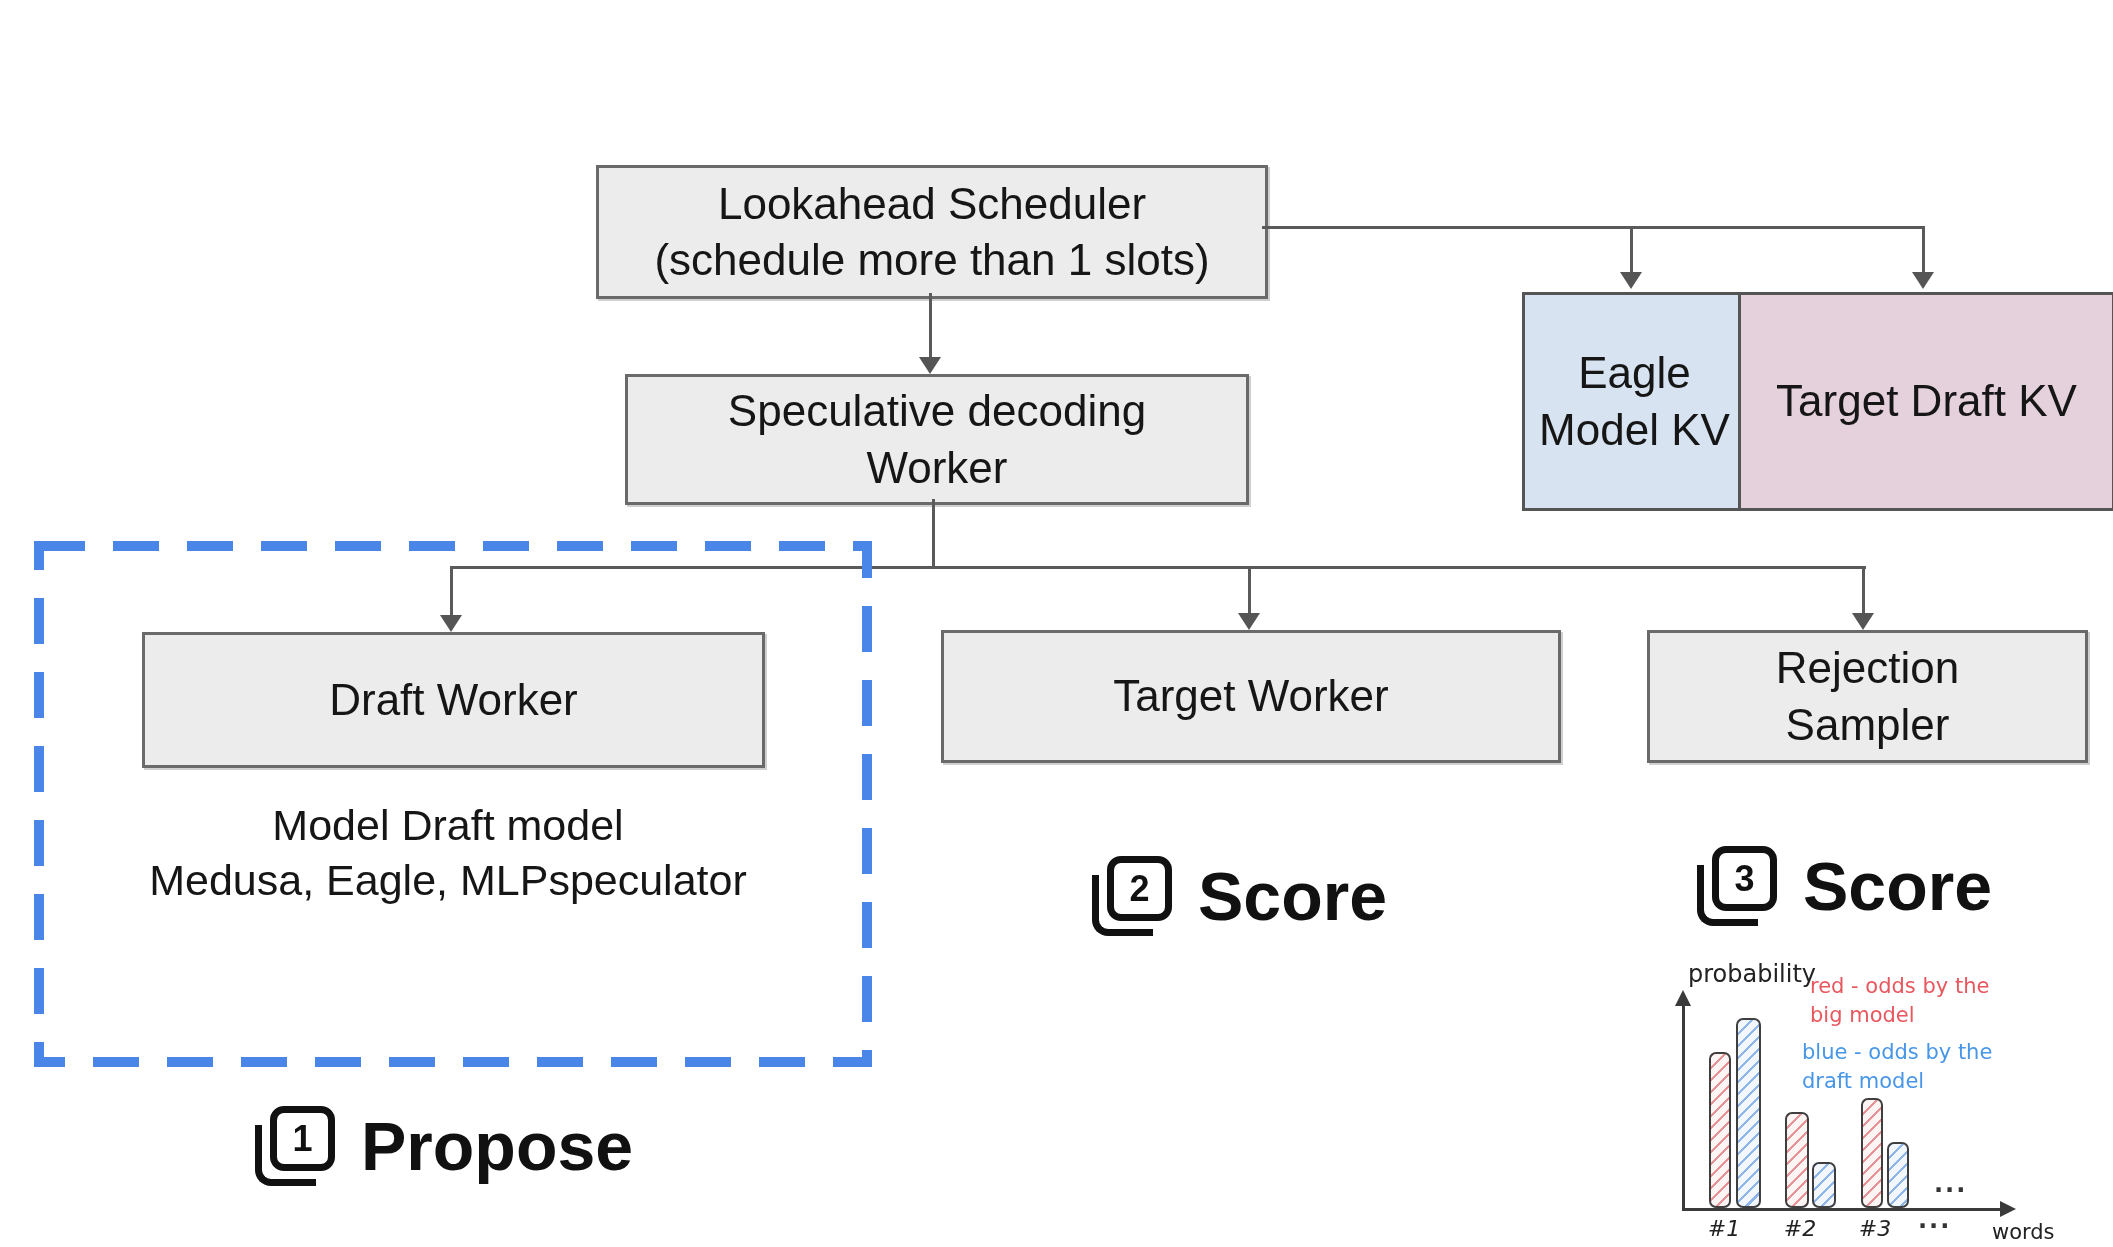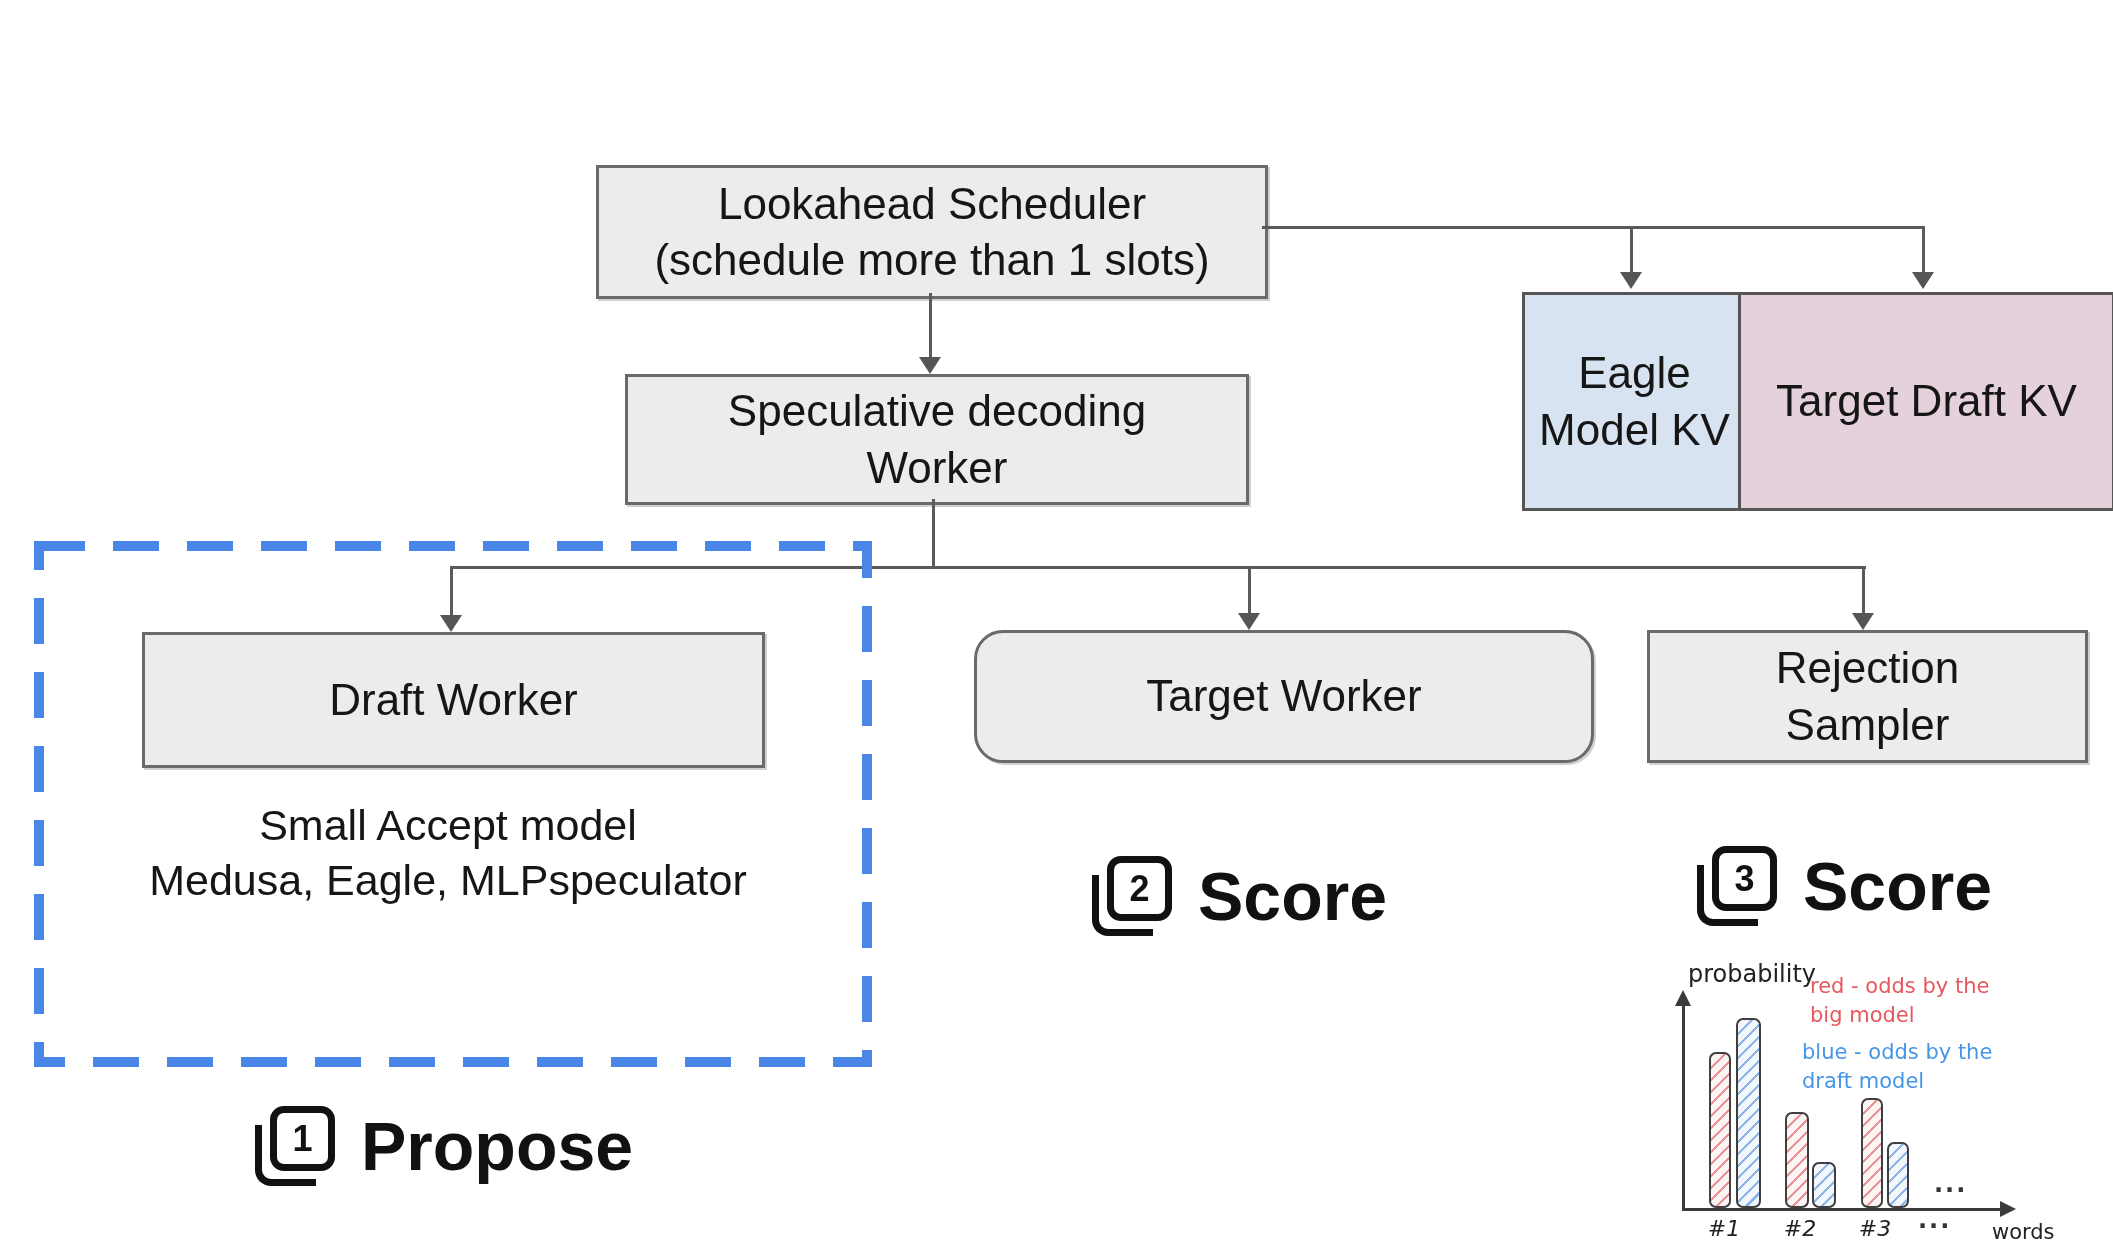--- a/index.html
+++ b/index.html
@@ -116,25 +116,25 @@
 
   <svg class="dashed-box" width="838" height="526">
     <rect x="5" y="5" width="828" height="516" fill="none" stroke="#4a86e8" stroke-width="10" stroke-dasharray="46 28"></rect>
   </svg>
 
   <div class="node" style="left:142px;top:632px;width:617px;height:130px;">
     <span>Draft Worker</span>
   </div>
 
   <div class="methods">
-    <span style="display:block">Small Accept model</span>
+    <span style="display:block">Model Draft model</span>
     <span style="display:block">Medusa, Eagle, MLPspeculator</span>
   </div>
 
-  <div class="node" style="left:974px;top:630px;width:614px;height:127px;border-radius:29px;">
+  <div class="node" style="left:941px;top:630px;width:614px;height:127px;">
     <span>Target Worker</span>
   </div>
 
   <div class="node" style="left:1647px;top:630px;width:435px;height:127px;">
     <span>Rejection</span>
     <span>Sampler</span>
   </div>
 
   <div class="step" style="left:255px;top:1106px;">
     <div class="sicon">

